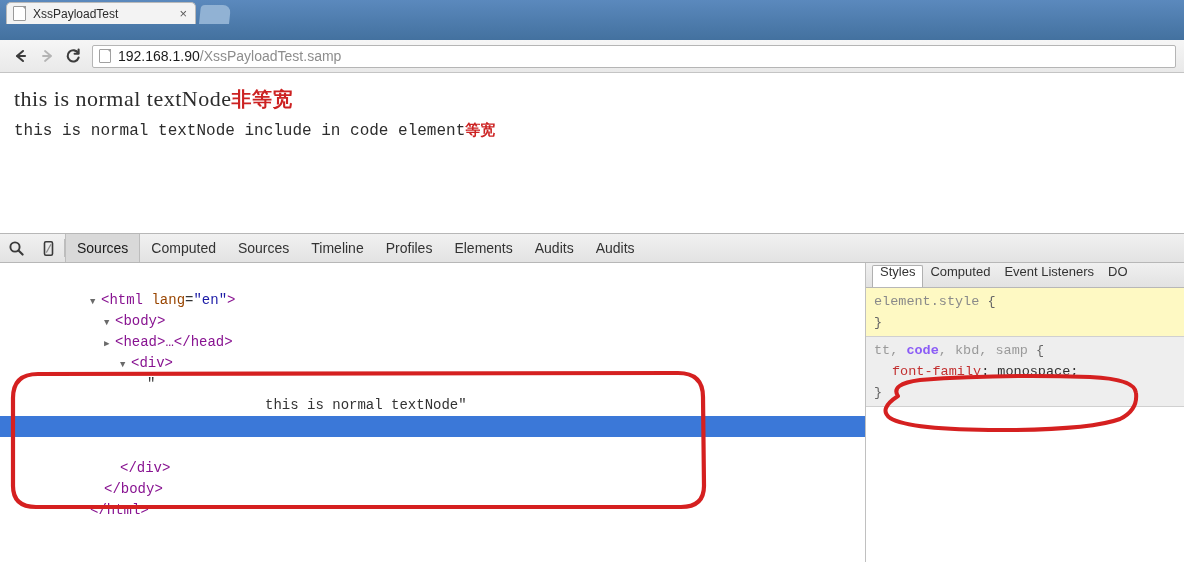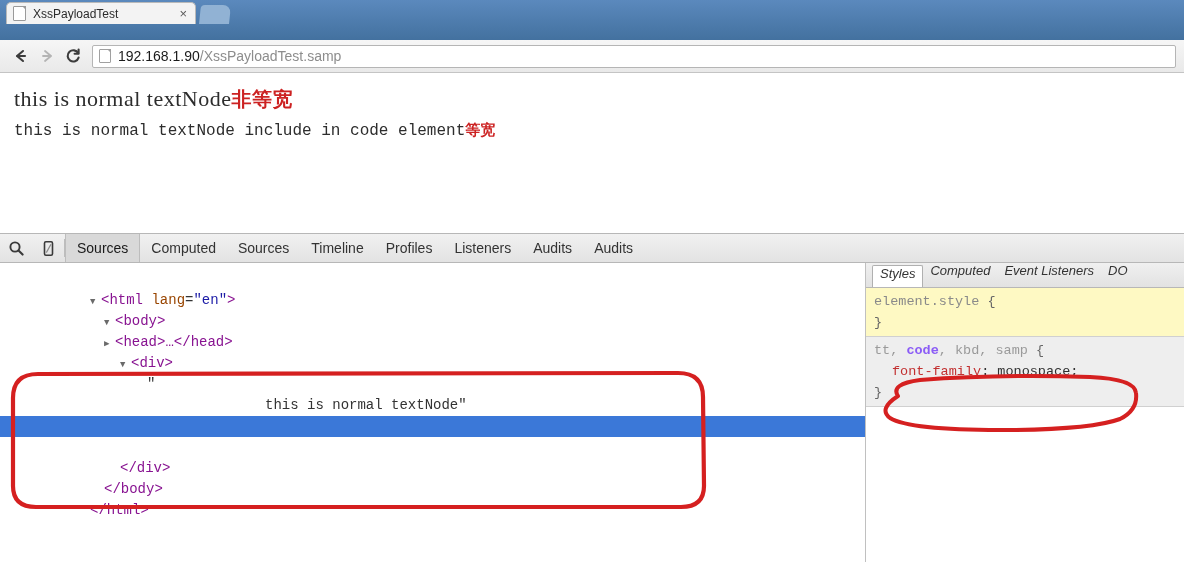--- a/index.html
+++ b/index.html
@@ -288,27 +288,26 @@
     height: 25px;
     background: #e9e9e9;
     background: linear-gradient(to bottom, #f0f0f0 0%, #e2e2e2 100%);
     border-bottom: 1px solid #b7b7b7;
     display: flex;
     align-items: stretch;
     padding-left: 6px;
     box-sizing: border-box;
   }
   .styles-tab {
-    padding: 0 7px;
-    display: flex;
-    align-items: flex-start;
+    padding: 8px 7px;
+    display: flex;
+    align-items: flex-end;
     font-size: 13px;
     color: #333;
     white-space: nowrap;
-    font-style: italic;
   }
   .styles-tab.active {
     background: #ffffff;
     border: 1px solid #b0b0b0;
     border-bottom: none;
     border-radius: 2px 2px 0 0;
     margin-top: 2px;
   }
   .rule-block {
     font-family: "Liberation Mono", "DejaVu Sans Mono", monospace;
@@ -421,21 +420,21 @@
         <div class="dt-tab">
             <span>Sources</span>
           </div>
         <div class="dt-tab">
             <span>Timeline</span>
           </div>
         <div class="dt-tab">
             <span>Profiles</span>
           </div>
         <div class="dt-tab">
-            <span>Listeners</span>
+            <span>Elements</span>
           </div>
         <div class="dt-tab">
             <span>Audits</span>
           </div>
         <div class="dt-tab">
             <span>Audits</span>
           </div>
       </div>
     </div>
 

